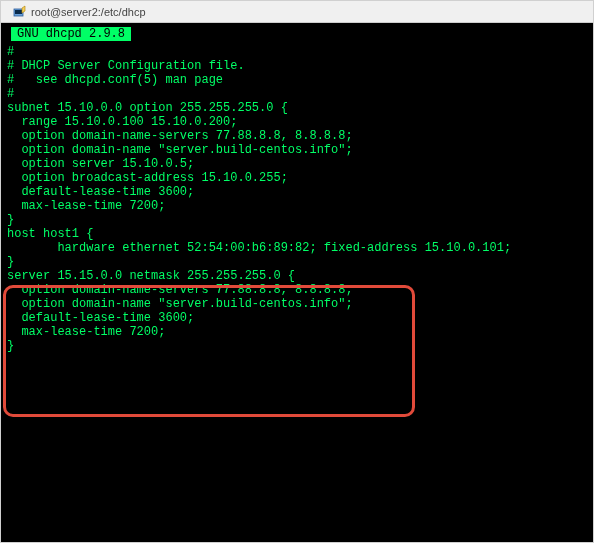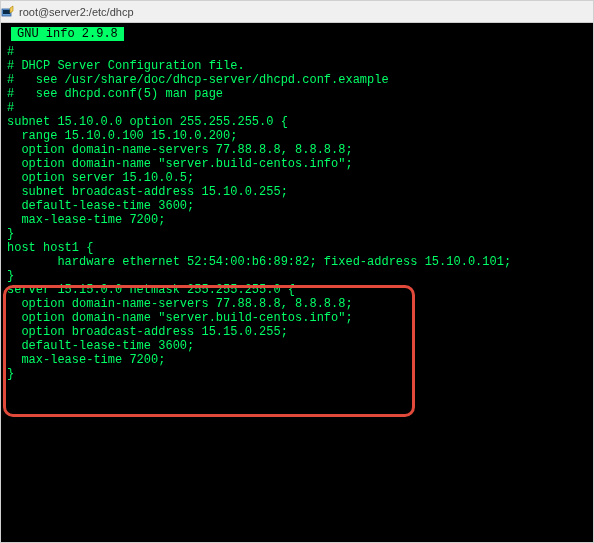--- a/index.html
+++ b/index.html
@@ -13,21 +13,21 @@
 .window {
   width: 594px;
   height: 543px;
   border: 1px solid #d0d0d0;
 }
 .titlebar {
   height: 22px;
   background: #f0f0f0;
   display: flex;
   align-items: center;
-  padding: 0 0;
+  padding: 0 12px;
   font-family: "Segoe UI", Tahoma, sans-serif;
   font-size: 11px;
   color: #444;
   border-bottom: 1px solid #ccc;
 }
 .titlebar .icon {
   margin-right: 4px;
   display: inline-flex;
 }
 .terminal {
@@ -68,43 +68,41 @@
       <svg width="14" height="14" viewBox="0 0 14 14">
         <rect x="1" y="4" width="9" height="7" fill="#6aa0d8" stroke="#2a5a9a" stroke-width="0.8"></rect>
         <rect x="2" y="5" width="7" height="4" fill="#0a2a4a"></rect>
         <path d="M9 3 L12 1 L12 6 L9 8 Z" fill="#f4d060" stroke="#b08000" stroke-width="0.6"></path>
       </svg>
     </span>
     <span>root@server2:/etc/dhcp</span>
   </div>
 
   <div class="terminal">
-    <div class="nano-header"> GNU info 2.9.8 </div>
+    <div class="nano-header"> GNU dhcpd 2.9.8 </div>
 
     <div class="line">#</div>
     <div class="line"># DHCP Server Configuration file.</div>
-    <div class="line">#   see /usr/share/doc/dhcp-server/dhcpd.conf.example</div>
     <div class="line">#   see dhcpd.conf(5) man page</div>
     <div class="line">#</div>
     <div class="line">subnet 15.10.0.0 option 255.255.255.0 {</div>
     <div class="line">  range 15.10.0.100 15.10.0.200;</div>
     <div class="line">  option domain-name-servers 77.88.8.8, 8.8.8.8;</div>
     <div class="line">  option domain-name "server.build-centos.info";</div>
     <div class="line">  option server 15.10.0.5;</div>
-    <div class="line">  subnet broadcast-address 15.10.0.255;</div>
+    <div class="line">  option broadcast-address 15.10.0.255;</div>
     <div class="line">  default-lease-time 3600;</div>
     <div class="line">  max-lease-time 7200;</div>
     <div class="line">}</div>
     <div class="line">host host1 {</div>
     <div class="line">       hardware ethernet 52:54:00:b6:89:82; fixed-address 15.10.0.101;</div>
     <div class="line">}</div>
     <div class="line"></div>
     <div class="line">server 15.15.0.0 netmask 255.255.255.0 {</div>
     <div class="line">  option domain-name-servers 77.88.8.8, 8.8.8.8;</div>
     <div class="line">  option domain-name "server.build-centos.info";</div>
-    <div class="line">  option broadcast-address 15.15.0.255;</div>
     <div class="line">  default-lease-time 3600;</div>
     <div class="line">  max-lease-time 7200;</div>
     <div class="line">}</div>
 
     <div class="hl-box" style="left:2px; top:262px; width:412px; height:132px;"></div>
   </div>
 </div>
 
 </body></html>

